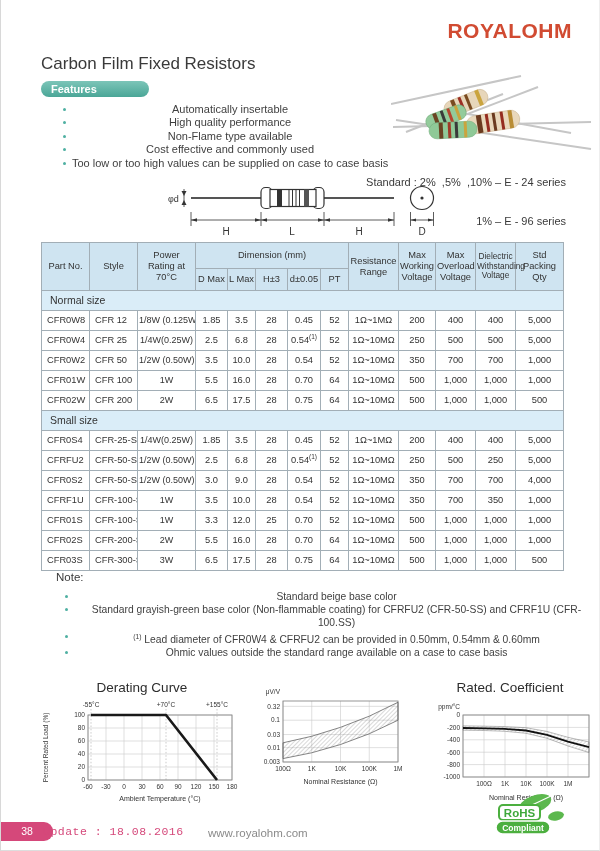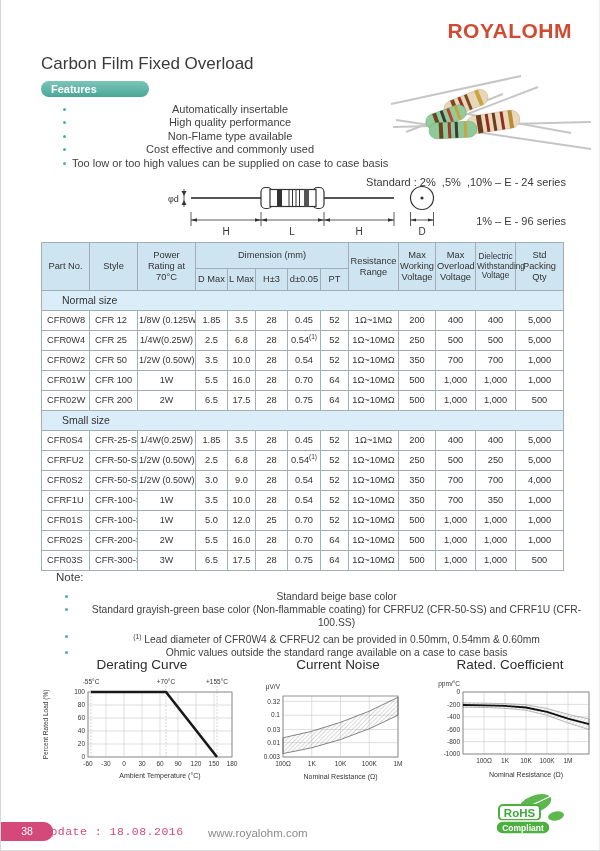--- a/index.html
+++ b/index.html
@@ -19,45 +19,45 @@
   .standard{position:absolute;right:33px;top:150px;text-align:right;font-size:11px;line-height:13px;color:#3a3a3a;white-space:pre;}
   .drawing{position:absolute;left:145px;top:172px;}
   table.spec{position:absolute;left:40px;top:242px;width:522px;border-collapse:collapse;table-layout:fixed;}
   .spec th{background:#cfe4f1;border:1px solid #a2aeb6;font-weight:normal;font-size:9.3px;color:#333;padding:0 1px;line-height:1.15;}
   .spec thead tr:first-child th{height:25px;}
   .spec thead tr:last-child th{height:21px;}
   .spec th.dielectric{font-size:8.3px;}
   .spec td{border:1px solid #a2aeb6;font-size:9.3px;color:#333;text-align:center;height:19px;padding:0 1px;line-height:1.1;white-space:nowrap;overflow:hidden;}
   .spec td.left{text-align:left;padding-left:5px;}
   .spec td:nth-child(3){font-size:9px;}
-  .spec tr.section td{background:#daedf8;text-align:left;padding-left:20px;font-size:10.5px;}
+  .spec tr.section td{background:#daedf8;text-align:left;padding-left:8px;font-size:10.5px;}
   .spec sup{font-size:6.5px;vertical-align:super;line-height:0;}
   .note-title{position:absolute;left:55px;top:571px;font-size:11.5px;color:#3a3a3a;}
   .note-list{position:absolute;left:62px;top:590px;font-size:10.3px;line-height:13.2px;}
   .note-list sup{font-size:6.8px;}
-  .chart{position:absolute;}
+  .chart{position:absolute;margin-top:23px;}
   .chart-derating{left:35px;top:657px;width:212px;}
   .chart-noise{left:248px;top:657px;width:178px;}
   .chart-tempco{left:420px;top:657px;width:178px;}
   .chart-title{text-align:center;font-size:13.5px;color:#2d2d2d;height:18px;}
   .chart svg{display:block;}
   .page-badge{position:absolute;left:0;top:822px;width:52px;height:19px;background:#d5487a;color:#fff;
       font-size:10.5px;text-align:center;line-height:19px;border-radius:0 9px 9px 0;}
   .update{position:absolute;left:42px;top:825px;font-family:"Liberation Mono",monospace;font-size:11.5px;color:#d5487a;letter-spacing:.5px;}
   .site-url{position:absolute;left:207px;top:827px;font-size:11.5px;color:#8a8a8a;text-decoration:none;}
   .rohs{position:absolute;left:492px;top:792px;}
   svg text{font-family:"Liberation Sans",sans-serif;}
 </style>
 </head>
 <body>
 
 <div class="page">
 
   <div class="logo">ROYALOHM</div>
-  <h1 class="title">Carbon Film Fixed Overload</h1>
+  <h1 class="title">Carbon Film Fixed Resistors</h1>
 
   <div class="features-badge">
     <span>Features</span>
   </div>
   <ul class="bullets features-list">
       <li>Automatically insertable</li>
       <li>High quality performance</li>
       <li>Non-Flame type available</li>
       <li>Cost effective and commonly used</li>
       <li>Too low or too high values can be supplied on case to case basis</li>
@@ -326,21 +326,21 @@
           <td>1Ω~10MΩ</td>
           <td>350</td>
           <td>700</td>
           <td>350</td>
           <td>1,000</td>
         </tr>
         <tr>
           <td class="left">CFR01S</td>
           <td class="left">CFR-100-S</td>
           <td>1W</td>
-          <td>5.0</td>
+          <td>3.3</td>
           <td>12.0</td>
           <td>25</td>
           <td>0.70</td>
           <td>52</td>
           <td>1Ω~10MΩ</td>
           <td>500</td>
           <td>1,000</td>
           <td>1,000</td>
           <td>1,000</td>
         </tr>
@@ -426,21 +426,20 @@
           <line x1="181" y1="11" x2="181" y2="82" stroke="#b5b5b5" stroke-width="0.7" stroke-dasharray="1.5,1.8"></line>
           <text x="181" y="9" font-size="6.5" text-anchor="middle" fill="#333">+155°C</text>
           <rect x="52" y="17" width="144" height="65" fill="none" stroke="#8a8a8a" stroke-width="0.9"></rect>
           <polyline points="55,17 130,17 181,82" fill="none" stroke="#191919" stroke-width="2.6" stroke-linejoin="round"></polyline>
           <text x="124" y="103" font-size="7" text-anchor="middle" fill="#333">Ambient Temperature (°C)</text>
           <text x="0" y="0" font-size="6.5" text-anchor="middle" fill="#333" transform="translate(12,49.5) rotate(-90)">Percent Rated Load (%)</text>
         </svg>
       </div>
   </div>
   <div class="chart chart-noise">
-    <div class="chart-title">Current Noise</div>
     <div>
         <svg width="178" height="118">
           <line x1="34" y1="21" x2="34" y2="82" stroke="#c9c9c9" stroke-width="0.6"></line>
           <line x1="62.75" y1="21" x2="62.75" y2="82" stroke="#c9c9c9" stroke-width="0.6"></line>
           <line x1="91.5" y1="21" x2="91.5" y2="82" stroke="#c9c9c9" stroke-width="0.6"></line>
           <line x1="120.25" y1="21" x2="120.25" y2="82" stroke="#c9c9c9" stroke-width="0.6"></line>
           <line x1="149" y1="21" x2="149" y2="82" stroke="#c9c9c9" stroke-width="0.6"></line>
           <line x1="34" y1="26.321254018314413" x2="149" y2="26.321254018314413" stroke="#c9c9c9" stroke-width="0.6"></line>
           <text x="31" y="28.621254018314414" font-size="6.5" text-anchor="end" fill="#333">0.32</text>
           <line x1="34" y1="40.18995173359989" x2="149" y2="40.18995173359989" stroke="#c9c9c9" stroke-width="0.6"></line>

